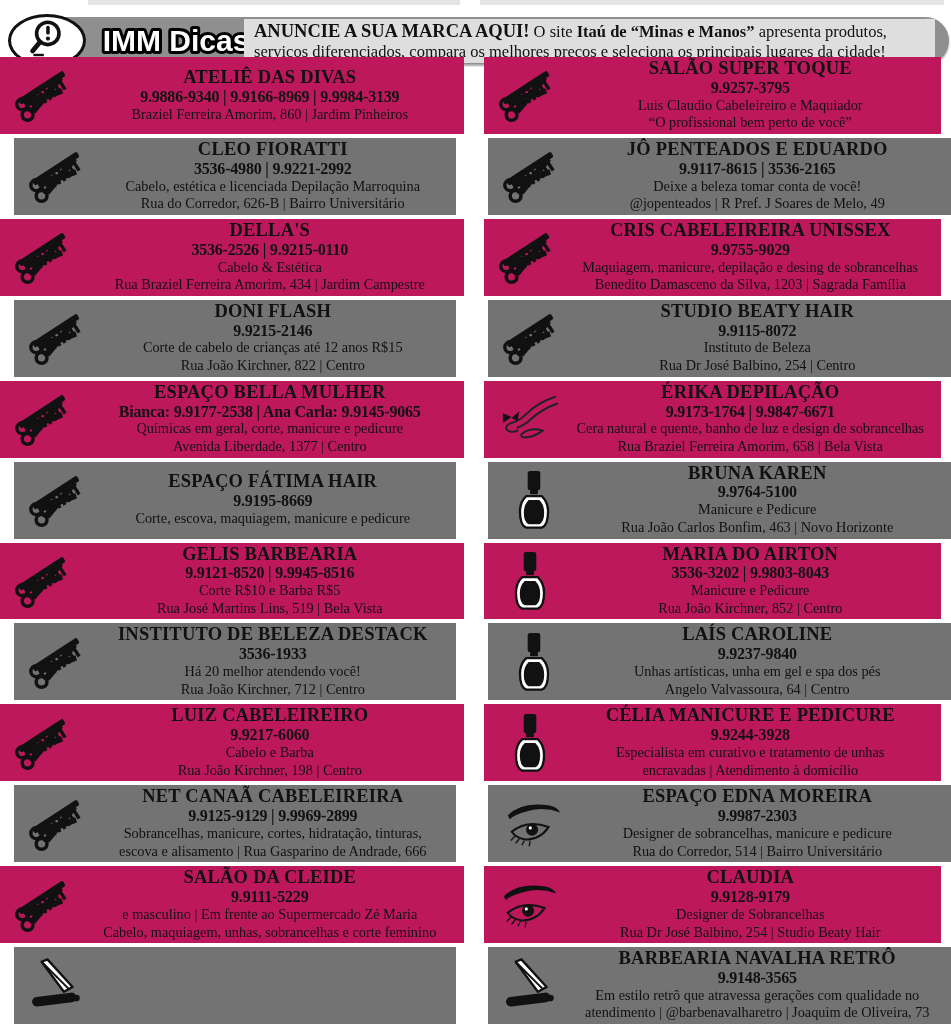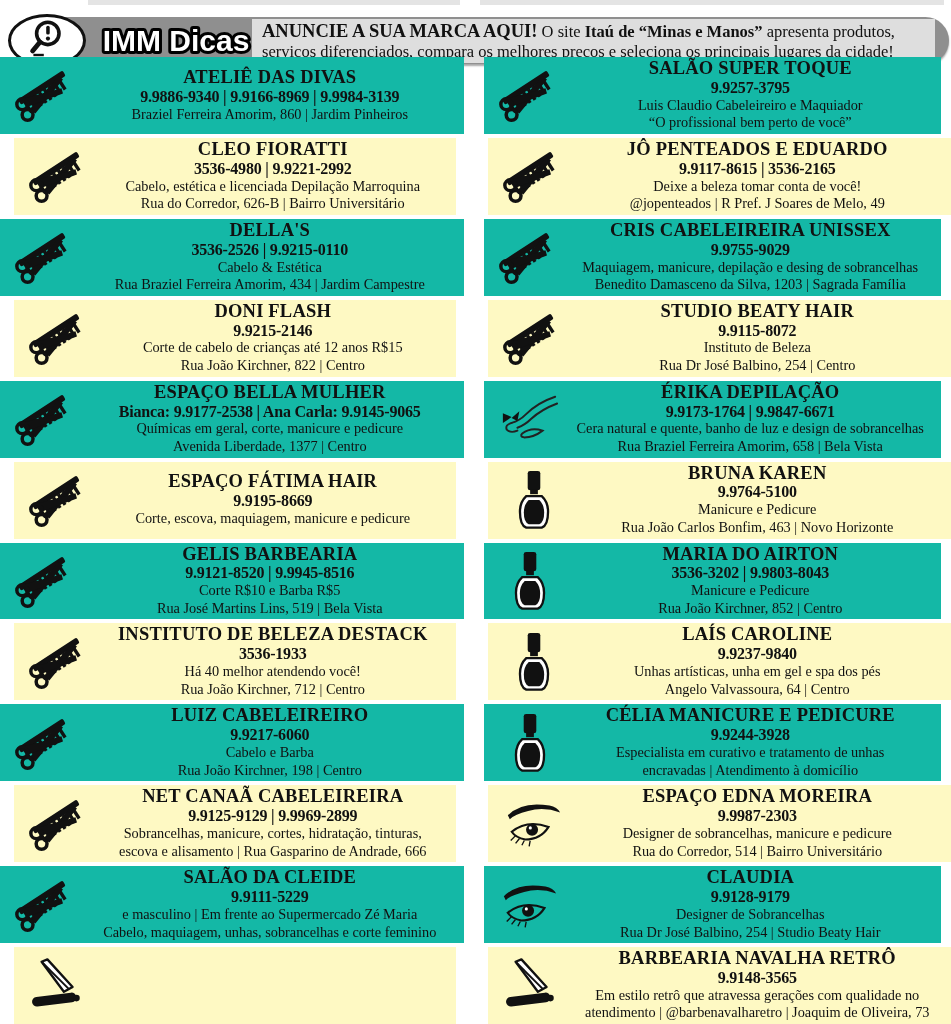--- a/index.html
+++ b/index.html
@@ -12,32 +12,32 @@
   .top-strip.r{left:480px;width:464px;}
 
   
   #header{position:absolute;top:3px;left:0;right:0;height:52px;margin-top:12px;}
   .gray-bar{position:absolute;left:24px;right:2px;top:2px;height:47px;background:#8f8f8f;
             border-radius:24px;box-shadow:0 2px 2px rgba(0,0,0,.35);}
   .logo-oval{position:absolute;left:8px;top:-1px;width:78px;height:53px;background:#fff;
              border:3px solid #111;border-radius:50%;box-sizing:border-box;
              display:flex;align-items:center;justify-content:center;}
   .logo-text-svg{position:absolute;left:92px;top:2px;width:168px;height:48px;}
-  .announce{position:absolute;left:252px;right:16px;top:4px;height:44px;background:#dedede;
+  .announce{position:absolute;left:244px;right:16px;top:4px;height:44px;background:#dedede;
             padding:2px 10px;box-sizing:border-box;display:flex;align-items:center;}
   .announce p{margin:0;font-size:16.5px;line-height:1.22;}
   .announce .lead{font-weight:bold;font-size:18.5px;}
   .announce .b{font-weight:bold;}
 
   
   #columns{position:absolute;top:57px;left:0;right:0;bottom:0;display:flex;gap:16px;}
   .column{flex:1;display:flex;flex-direction:column;gap:4px;}
   .card{position:relative;flex:1;}
-  .card.light{background:#14b8a6;}
-  .card.dark{background:#fef9c3;padding-left:48px;}
+  .card.light{background:#be185d;}
+  .card.dark{background:#737373;padding-left:48px;}
   .column.left  .card.light{margin-right:4px;}
   .column.left  .card.dark {margin-left:14px;margin-right:12px;}
   .column.right .card.light{margin-right:10px;}
   .column.right .card.dark {margin-left:4px;box-shadow:2px 0 0 rgba(0,0,0,.55);}
   .icon-box{position:absolute;left:10px;top:50%;transform:translateY(-50%);
             width:72px;height:68px;display:flex;align-items:center;justify-content:center;}
   .icon-box svg{width:62px;height:62px;}
   .txt{position:absolute;left:78px;right:2px;top:0;bottom:0;display:flex;flex-direction:column;
        justify-content:center;align-items:center;text-align:center;overflow:visible;}
   .name{font-weight:bold;font-size:18.5px;line-height:1.07;white-space:nowrap;letter-spacing:.2px;}
@@ -282,21 +282,21 @@
   </g>
   <path d="M15 47 L45 12 L49.5 16 L21 51 Z"></path>
   <path d="M7 36 L48 25 L49.5 30.5 L13 44 Z"></path>
   <circle cx="13" cy="52.5" r="5.6" fill="none" stroke="#111" stroke-width="3.6"></circle>
   <circle cx="7.5" cy="41.5" r="5.6" fill="none" stroke="#111" stroke-width="3.6"></circle>
 </svg>
           </div>
           <div class="txt">
             <div class="name">INSTITUTO DE BELEZA DESTACK</div>
             <div class="phone">3536-1933</div>
-            <div class="line">Há 40 melhor atendendo você!</div>
+            <div class="line">Há 20 melhor atendendo você!</div>
             <div class="line">Rua João Kirchner, 712 | Centro</div>
           </div>
         </div>
         <div class="card light">
           <div class="icon-box">
             <svg viewBox="0 0 64 64" fill="#111">
   <g transform="rotate(-33 32 32)">
     <rect x="5" y="20" width="55" height="6.5" rx="2"></rect>
     <rect x="8" y="26" width="3.4" height="13"></rect>
                 <rect x="14" y="26" width="3.4" height="13"></rect>

